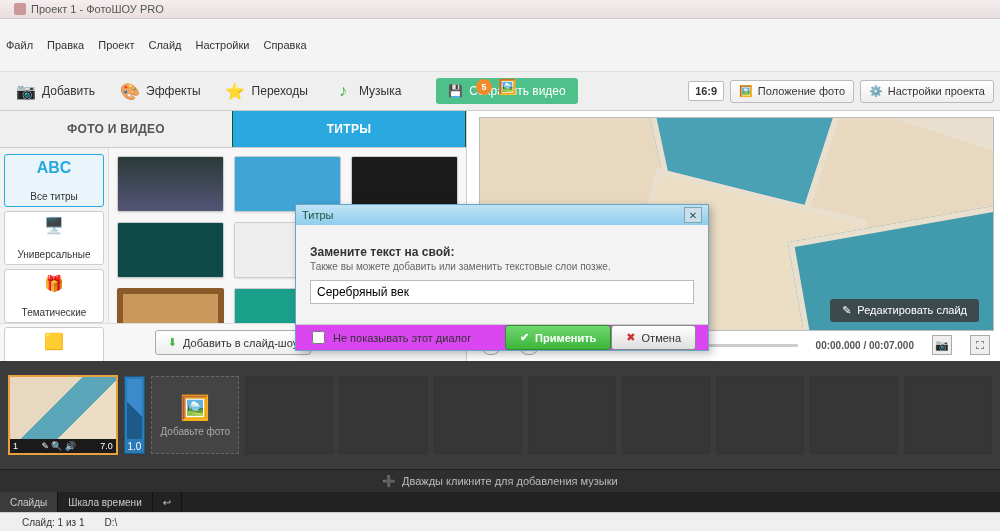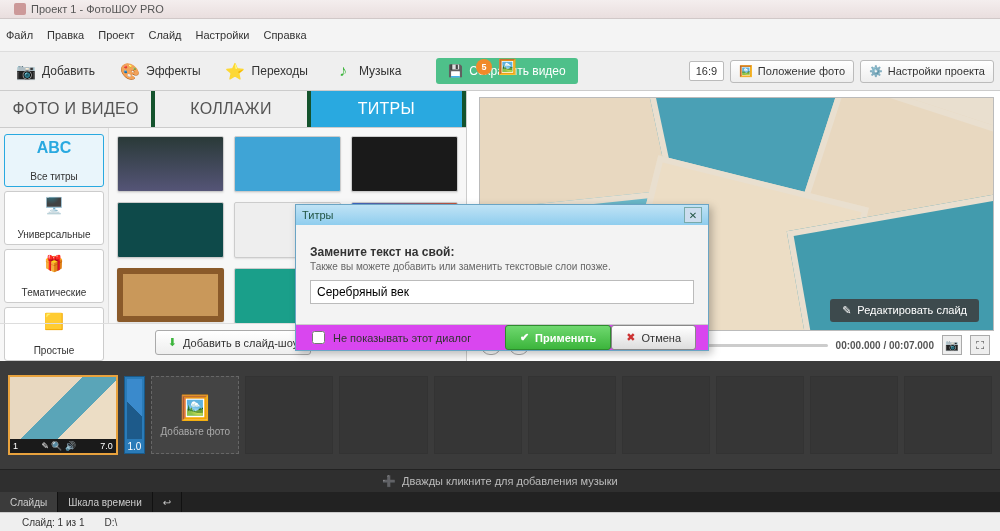--- a/index.html
+++ b/index.html
@@ -1,47 +1,47 @@
 <!DOCTYPE html>
 <html><head>
 <meta charset="utf-8">
 <style>
 html,body{margin:0;padding:0;font-family:"Segoe UI",Tahoma,sans-serif;font-size:11px;color:#333;background:#f4f4f4;overflow:hidden}
 body{width:1000px;height:531px;display:flex;flex-direction:column}
 .titlebar{height:18px;background:linear-gradient(#f4eeee,#e9dede);display:flex;align-items:center;padding:0 14px;font-size:11px;color:#555;border-bottom:1px solid #d0c8c8}
 .titlebar .logo{width:12px;height:12px;background:#c99;margin-right:5px;border-radius:2px}
-.menubar{height:18px;display:flex;align-items:center;gap:14px;padding:7px 6px;background:#f4f4f4;border-bottom:1px solid #ddd;font-size:11px}
+.menubar{height:18px;display:flex;align-items:center;gap:14px;padding:17px 6px;background:#f4f4f4;border-bottom:1px solid #ddd;font-size:11px}
 .menubar span{cursor:default}
 .toolbar{height:38px;background:#efefef;border-bottom:1px solid #ccc;display:flex;align-items:center;padding:0 6px;gap:6px}
 .tbutton{display:flex;align-items:center;gap:5px;padding:4px 8px;border:1px solid transparent;border-radius:3px;cursor:pointer;font-size:12px;color:#333}
 .tbutton .ic{width:22px;height:22px;display:flex;align-items:center;justify-content:center;font-size:16px}
 .save-btn{background:#4ec08a;color:#fff;padding:6px 12px;border-radius:3px;display:flex;align-items:center;gap:6px;font-size:12px;cursor:pointer}
 .right-tools{margin-left:auto;display:flex;align-items:center;gap:6px}
-.aspect{border:1px solid #bbb;padding:3px 6px;font-size:11px;font-weight:normal;background:#fff;border-radius:2px}
+.aspect{border:1px solid #bbb;padding:3px 6px;font-size:11px;font-weight:bold;background:#fff;border-radius:2px}
 .pillbtn{border:1px solid #bbb;background:linear-gradient(#fff,#eee);padding:4px 8px;border-radius:3px;font-size:11px;display:flex;align-items:center;gap:5px;cursor:pointer}
 .main{flex:1;display:flex;min-height:0}
 .left{width:466px;display:flex;flex-direction:column;background:#f7f7f7;border-right:1px solid #ccc}
 .tabs{height:36px;display:flex;background:#efefef;border-bottom:1px solid #ccc}
-.tab{flex:1;display:flex;align-items:center;justify-content:center;font-size:16px;font-weight:normal;color:#555;letter-spacing:.3px;cursor:pointer;border-right:4px solid #14532d}
+.tab{flex:1;display:flex;align-items:center;justify-content:center;font-size:12px;font-weight:bold;color:#555;letter-spacing:.3px;cursor:pointer;border-right:1px solid #14532d}
 .tab.active{background:#29a9e0;color:#fff}
 .body{flex:1;display:flex;min-height:0}
 .cats{width:100px;background:#f2f2f2;border-right:1px solid #ddd;padding:6px 4px;display:flex;flex-direction:column;gap:4px}
 .cat{border:1px solid #ccc;border-radius:3px;background:#fff;padding:4px 2px;text-align:center;font-size:10px;cursor:pointer;display:flex;flex-direction:column;align-items:center;gap:14px}
 .cat.active{border-color:#29a9e0;background:#e9f5fb}
 .cat .ci{font-size:16px}
 .thumbs{flex:1;padding:8px;overflow:auto;display:grid;grid-template-columns:repeat(3,1fr);gap:10px;align-content:start}
 .th{height:54px;border:1px solid #ccc;border-radius:2px;box-shadow:0 1px 2px rgba(0,0,0,.1);background:#666;position:relative;cursor:pointer}
 .addbar{padding:6px;border-top:1px solid #ddd;display:flex;justify-content:center}
 .addslide{border:1px solid #aaa;background:linear-gradient(#fff,#eee);padding:5px 12px;border-radius:3px;font-size:11px;display:flex;gap:6px;align-items:center;cursor:pointer}
 .right{flex:1;background:#fff;display:flex;flex-direction:column;position:relative}
 .preview{flex:1;margin:6px 6px 2px 12px;border:1px solid #bbb;background:#e9dfcf;position:relative;overflow:hidden}
 .mosaic{position:absolute;inset:0}
 .mosaic div{position:absolute;border:6px solid #e9dfcf}
 .editbtn{position:absolute;right:14px;bottom:8px;background:rgba(60,60,60,.85);color:#fff;padding:5px 12px;border-radius:3px;font-size:11px;display:flex;gap:6px;cursor:pointer}
-.controls{height:24px;display:flex;align-items:center;gap:8px;padding:0 10px 4px 14px}
+.controls{height:24px;display:flex;align-items:center;gap:18px;padding:0 10px 4px 14px}
 .pbtn{width:18px;height:18px;border:1px solid #aaa;border-radius:9px;display:flex;align-items:center;justify-content:center;font-size:9px;cursor:pointer;background:#fff}
 .track{flex:1;height:3px;background:#ccc;position:relative;border-radius:2px}
 .track .dot{position:absolute;left:0;top:-3px;width:9px;height:9px;background:#555;border-radius:5px}
 .time{font-size:10px;color:#555;font-weight:bold}
 .sqbtn{width:18px;height:18px;border:1px solid #aaa;background:#eee;display:flex;align-items:center;justify-content:center;font-size:11px;cursor:pointer}
 .timeline{height:108px;background:#3b3b3b;display:flex;align-items:center;padding:0 8px;gap:6px;overflow:hidden}
 .slide-thumb{width:108px;height:76px;border:2px solid #e8a23d;background:#ddd;position:relative;cursor:pointer}
 .slide-thumb .bar{position:absolute;left:0;right:0;bottom:0;height:14px;background:#1a1a1a;color:#fff;font-size:9px;display:flex;align-items:center;justify-content:space-between;padding:0 3px}
 .trans{width:20px;height:76px;background:#2a7bb8;border:1px solid #195a8a;position:relative;cursor:pointer}
 .trans .tl{position:absolute;bottom:1px;left:0;right:0;text-align:center;color:#fff;font-size:10px}
@@ -121,21 +121,20 @@
         <span>⚙️</span>
         <span>Настройки проекта</span>
       </div>
   </div>
 </div>
 
 <div class="main">
   <div class="left">
     <div class="tabs">
       <div class="tab">ФОТО И ВИДЕО</div>
-      <div class="tab">КОЛЛАЖИ</div>
       <div class="tab active">ТИТРЫ</div>
     </div>
     <div class="body">
       <div class="cats">
         <div class="cat active">
             <span class="ci" style="color:#29a9e0;font-weight:bold">ABC</span>
             <span>Все титры</span>
           </div>
         <div class="cat">
             <span class="ci">🖥️</span>

